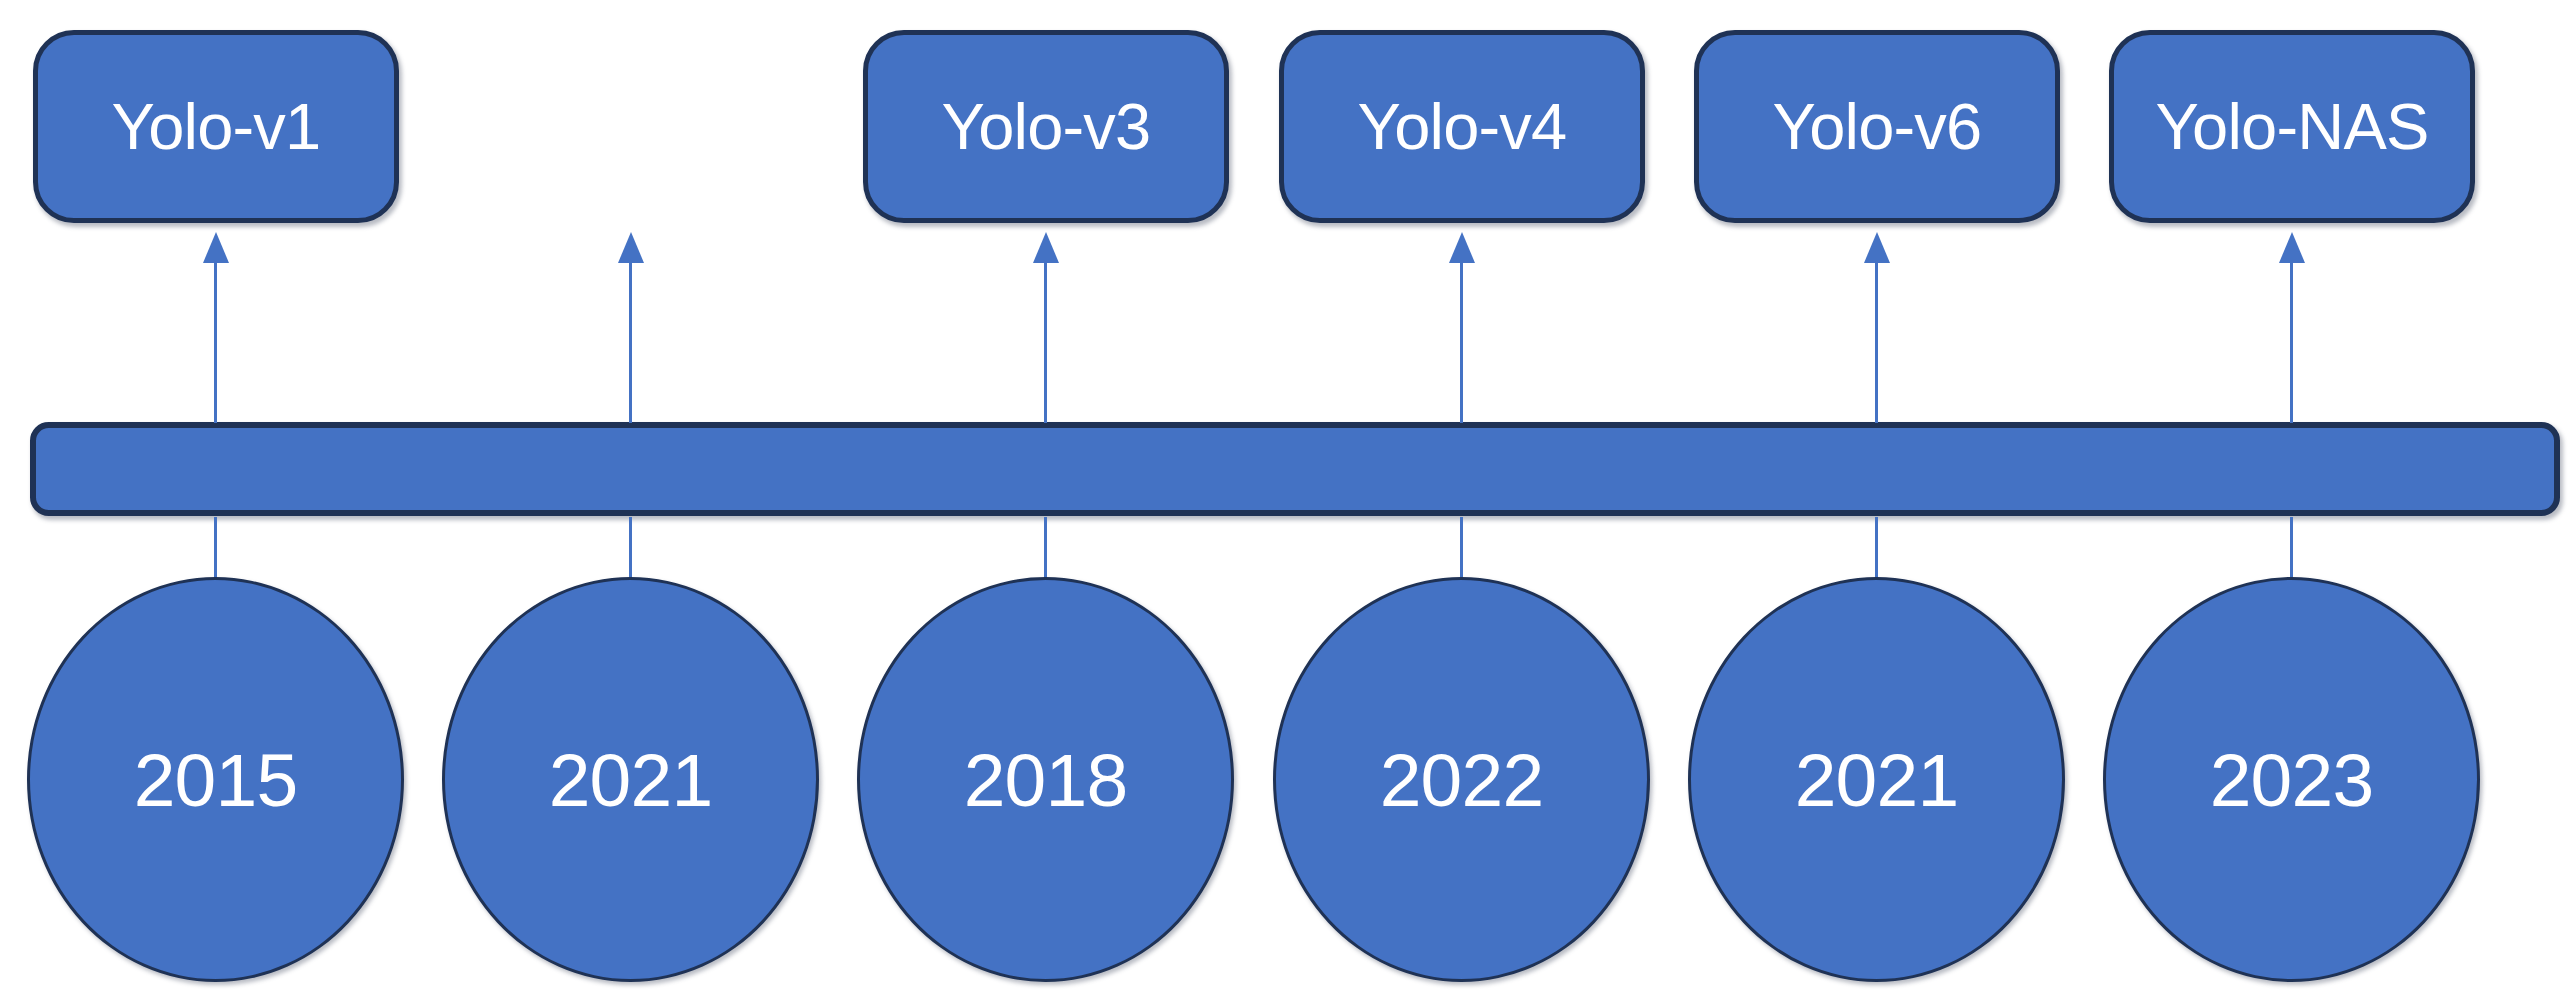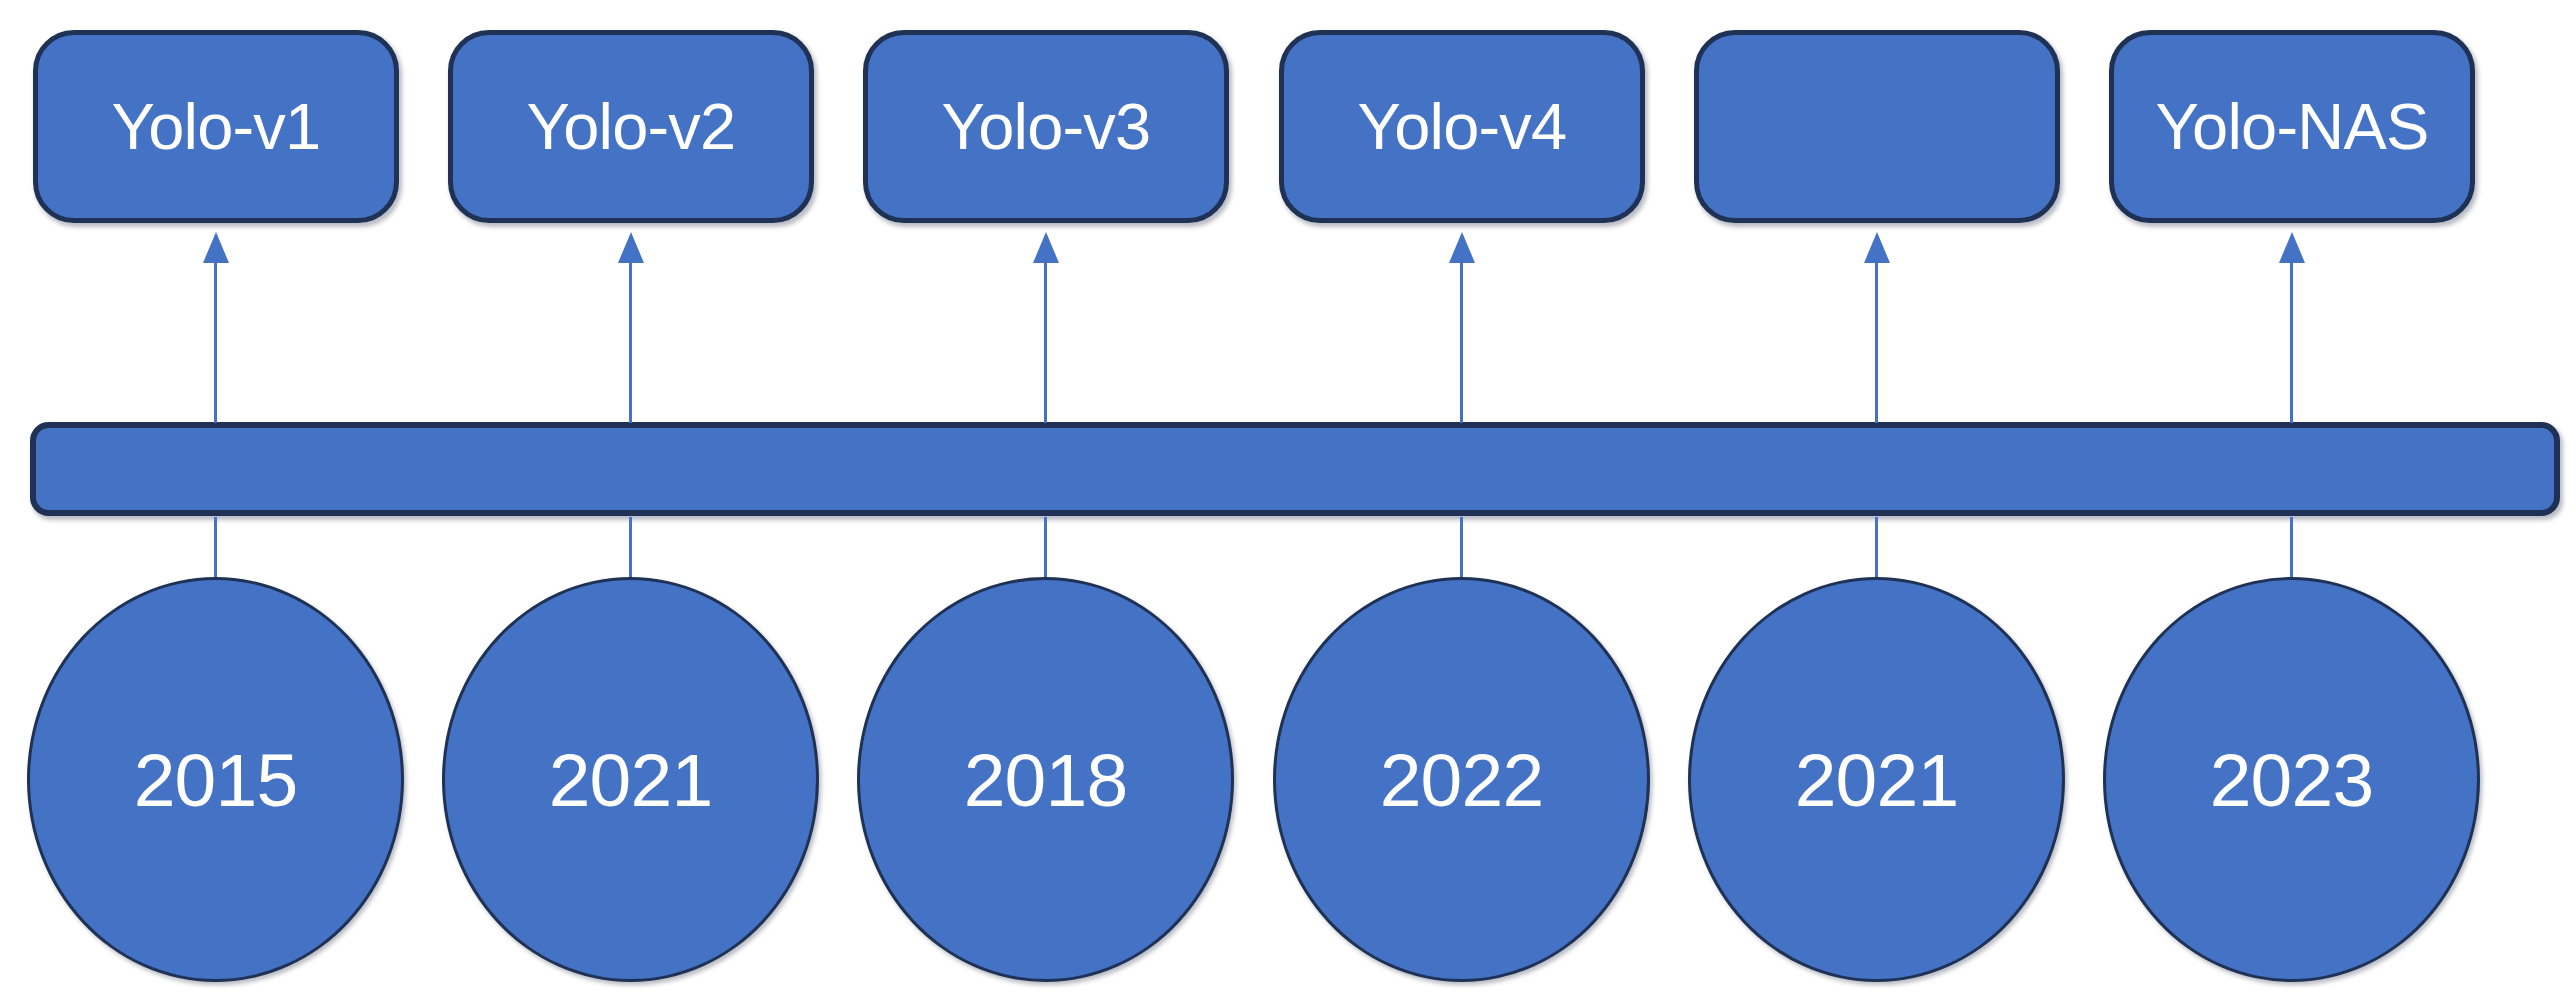--- a/index.html
+++ b/index.html
@@ -124,23 +124,20 @@
     </div>
     <div class="head"></div>
     <div class="shaft"></div>
     <div class="connector"></div>
     <div class="circle">
       <span class="year">2015</span>
     </div>
   </div>
 
   <div class="col" style="--cx:631px">
-    <div class="vbox">
-      <span class="label">Yolo-v2</span>
-    </div>
     <div class="head"></div>
     <div class="shaft"></div>
     <div class="connector"></div>
     <div class="circle">
       <span class="year">2021</span>
     </div>
   </div>
 
   <div class="col" style="--cx:1046px">
     <div class="vbox">
@@ -161,20 +158,21 @@
     <div class="head"></div>
     <div class="shaft"></div>
     <div class="connector"></div>
     <div class="circle">
       <span class="year">2022</span>
     </div>
   </div>
 
   <div class="col" style="--cx:1877px">
     <div class="vbox">
+      <span class="label">Yolo-v6</span>
     </div>
     <div class="head"></div>
     <div class="shaft"></div>
     <div class="connector"></div>
     <div class="circle">
       <span class="year">2021</span>
     </div>
   </div>
 
   <div class="col" style="--cx:2292px">

